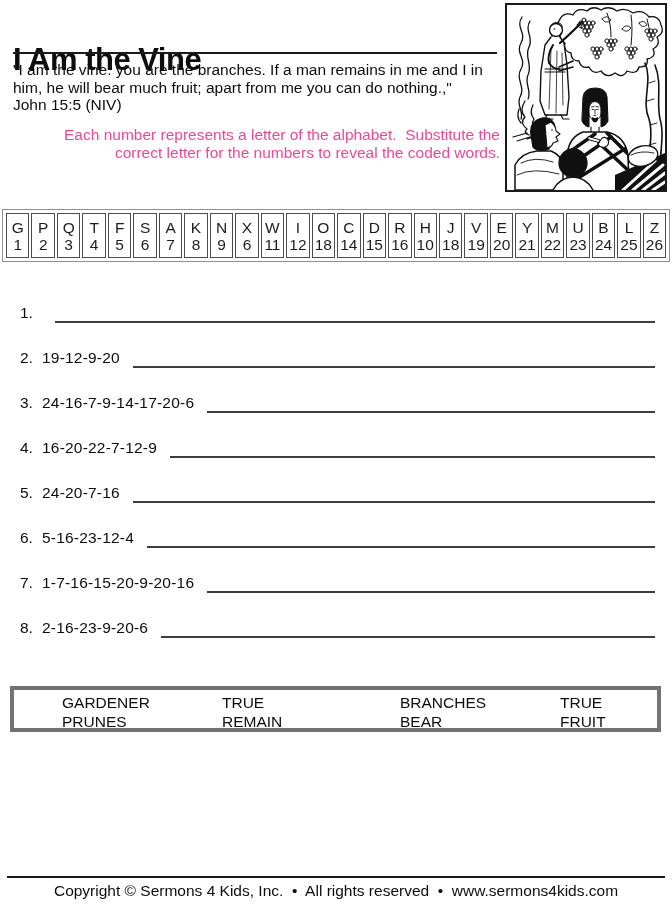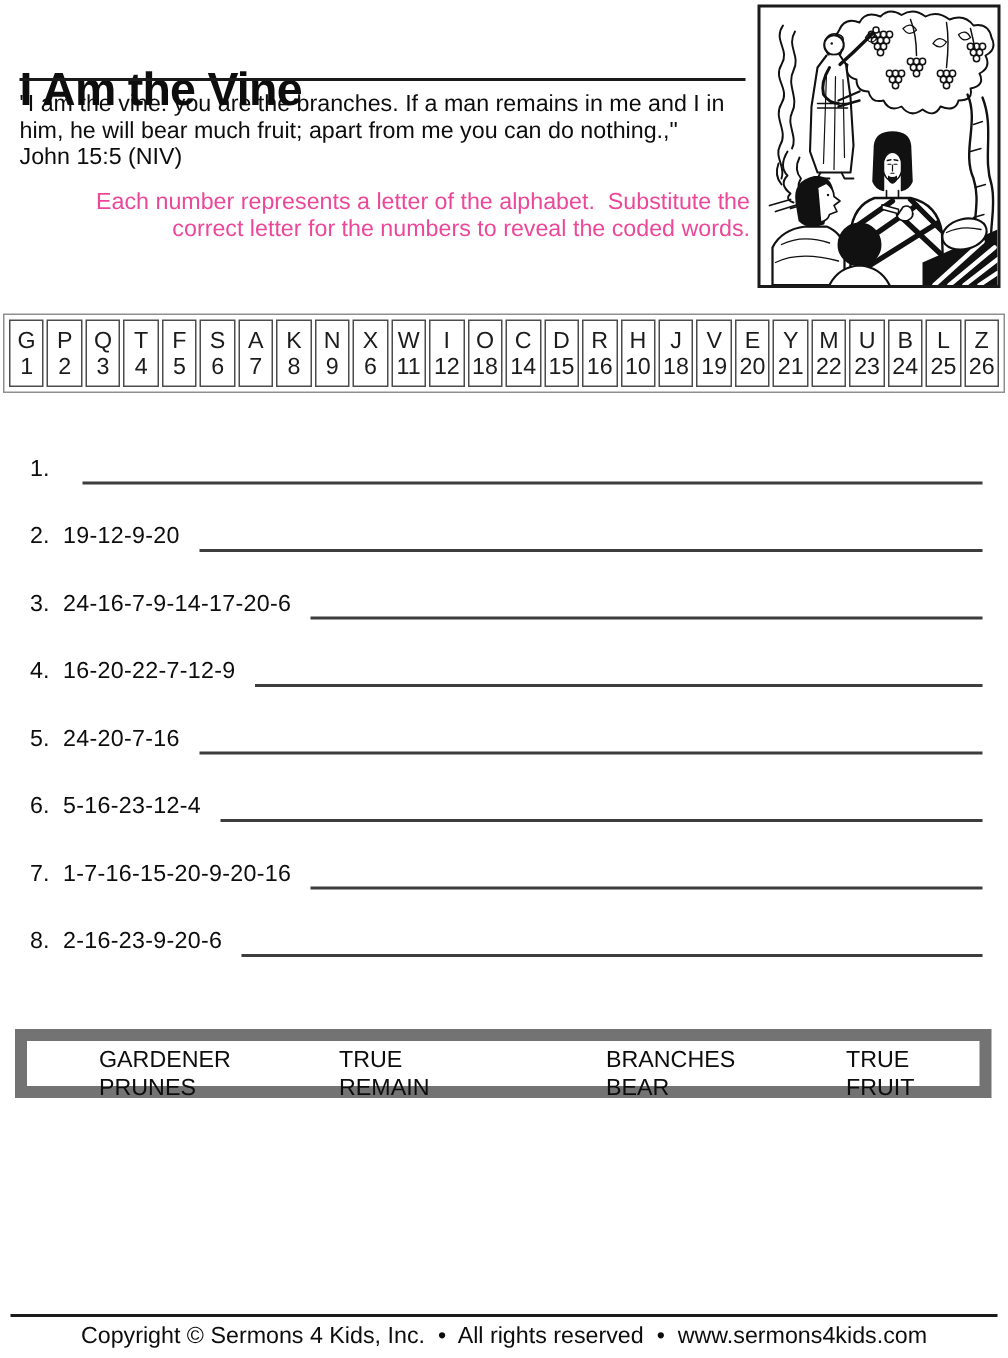--- a/index.html
+++ b/index.html
@@ -40,21 +40,21 @@
   .dletter, .dnumber { font-size:15.5px; line-height:17px; color:#1c1c1c; }
 
   .puzzles { position:absolute; left:20px; top:304px; width:635px; }
   .prow { display:flex; height:45px; font-size:15.5px; color:#0d0d0d; }
   .pnum { flex:none; width:22px; }
   .pcode { flex:none; letter-spacing:0.2px; }
   .pblank { flex:1 1 auto; margin-left:13px; height:19px; border-bottom:2px solid #3d3d3d; }
 
   .wordbank {
     position:absolute; left:10px; top:686px; width:651px; height:46px;
-    border:8px solid #737373; background:#fff;
+    border:4px solid #737373; background:#fff;
     display:grid; grid-template-columns:160px 178px 160px 1fr;
     padding:3px 0 0 48px; font-size:15.5px; line-height:19px;
     align-content:start; color:#0d0d0d;
   }
 
   .footer-rule { position:absolute; left:7px; top:876px; width:658px; height:2px; background:#1a1a1a; }
   .footer {
     position:absolute; left:0; top:882px; width:672px; text-align:center;
     font-size:15.5px; white-space:pre-wrap; color:#0d0d0d;
   }

